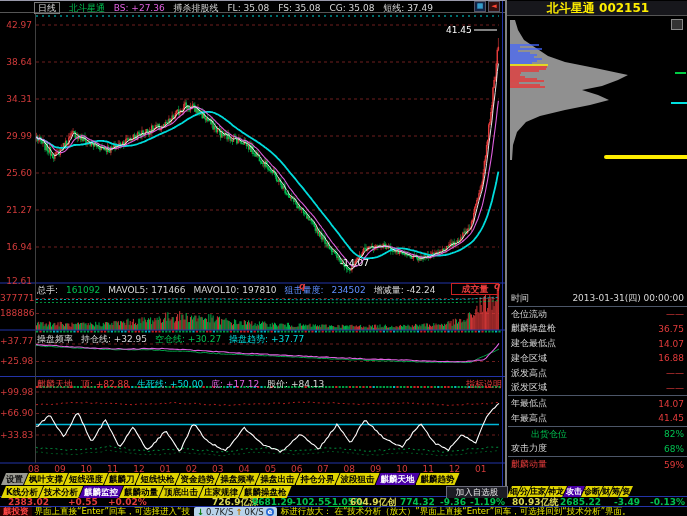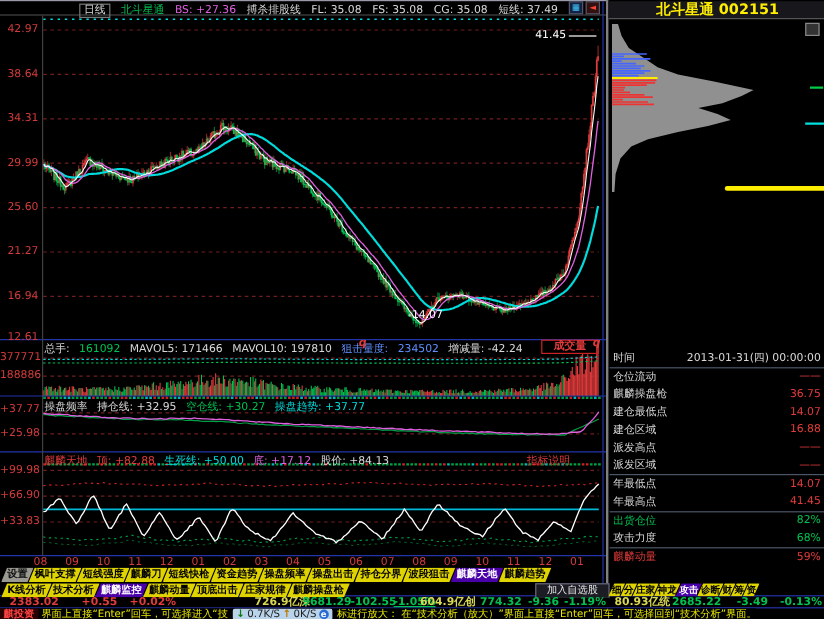--- a/index.html
+++ b/index.html
@@ -5,29 +5,29 @@
   html,body{margin:0;padding:0;background:#000;}
   #app{position:relative;width:687px;height:516px;background:#000;overflow:hidden;
        font-family:"DejaVu Sans","Liberation Sans",sans-serif;font-size:9px;color:#ccc;}
   .abs{position:absolute;}
   svg{position:absolute;}
   .wh{color:#d8d8d8}.red{color:#e23b3b}.green{color:#00c050}.cyan{color:#00dcdc}
   .mag{color:#e060e0}.blue{color:#5f8fff}
   #topline{position:absolute;left:0;top:0;width:687px;height:1px;background:#99a;}
   #kheader{left:34px;top:2px;width:460px;height:10px;white-space:nowrap;z-index:3;}
   #kheader span{margin-right:6px;}
-  .boxlbl{border:1px solid #777;padding:0 3px;color:#d8d8d8;margin-left:32px;}
+  .boxlbl{border:1px solid #777;padding:0 3px;color:#d8d8d8;}
   #hdr-icons{left:474px;top:1px;z-index:3;display:flex;gap:2px;}
   .mini-ic{width:10px;height:9px;font-size:7px;line-height:9px;text-align:center;border:1px solid #556;}
   #left-axis .axlbl{position:absolute;width:32px;text-align:right;color:#d23b3b;font-size:9px;z-index:3;}
   .pheader{position:absolute;left:37px;white-space:nowrap;z-index:3;}
   .pheader span{margin-right:5px;}
   #volbox{position:absolute;left:451px;top:283px;width:46px;height:10px;border:1px solid #c22;
           color:#e23b3b;text-align:center;line-height:10px;z-index:3;font-weight:bold;}
-  #helplink{position:absolute;left:439px;top:378px;color:#e23b3b;z-index:3;}
+  #helplink{position:absolute;left:466px;top:378px;color:#e23b3b;z-index:3;}
   .anno{position:absolute;color:#fff;z-index:3;font-size:9px;}
   .qmark{position:absolute;color:#e23b3b;font-weight:bold;font-style:italic;z-index:3;}
   #months{position:absolute;left:0;top:464px;width:505px;height:8px;z-index:3;}
   #months span{position:absolute;color:#d23b3b;font-size:9px;}
   .tabrow{position:absolute;white-space:nowrap;z-index:4;}
   .tab{display:inline-block;height:12px;line-height:12px;padding:0 5px;background:#e0d400;color:#000;
        font-weight:bold;font-size:8.5px;margin-right:-4px;
        clip-path:polygon(5px 0,100% 0,calc(100% - 5px) 100%,0 100%);cursor:default;}
   .tab.active{background:#4a00a8;color:#fff;}
   .tab.gray{background:#9a9a92;color:#111;}
@@ -36,21 +36,21 @@
             border:1px solid #6a6a7a;color:#e8e8e8;text-align:center;line-height:10px;font-size:8.5px;z-index:4;}
   #rpanel{position:absolute;left:505px;top:0;width:182px;height:497px;background:#000;border-left:2px solid #808080;z-index:2;}
   #rtitle{position:absolute;left:0;top:1px;width:182px;height:14px;background:#17171c;border-bottom:1px solid #555;
           color:#ffee00;font-weight:bold;font-size:12px;text-align:center;line-height:14px;}
   #rpanel-icon{position:absolute;right:6px;top:19px;width:10px;height:9px;border:1px solid #888;background:#333;}
   #rtable{position:absolute;left:1px;top:291px;width:179px;}
   .trow{display:flex;justify-content:space-between;align-items:center;height:14.75px;padding:0 3px;}
   .trow.sep{border-top:1px solid #4c5668;}
   #rtabs{position:absolute;left:507px;top:486px;white-space:nowrap;z-index:4;}
   .hline{position:absolute;left:0;width:687px;height:1px;background:#2334a8;z-index:3;}
-  #idxbar{position:absolute;left:0;top:498px;width:596px;height:8px;z-index:4;background:#000;}
+  #idxbar{position:absolute;left:0;top:498px;width:687px;height:8px;z-index:4;background:#000;}
   #idxbar span{position:absolute;font-weight:bold;font-size:9px;line-height:8px;}
   #botbar{position:absolute;left:0;top:507px;width:630px;height:9px;z-index:4;background:#000;
           display:flex;align-items:center;white-space:nowrap;overflow:hidden;font-size:8.5px;}
   #src-label{background:#2a0000;color:#ff4545;font-weight:bold;padding:0 3px;margin-right:3px;}
   .ticker{color:#e8e800;}
   #netpill{background:#b9d3ea;color:#222;border-radius:2px;padding:0 3px;margin:0 4px;display:inline-flex;align-items:center;gap:2px;}
   #netpill .dn{color:#0a7a0a;font-weight:bold;} #netpill .up{color:#c07800;font-weight:bold;}
   #e-icon{display:inline-block;width:8px;height:8px;border-radius:50%;background:#2a6ad4;color:#fff;
           font-weight:bold;font-size:7px;line-height:8px;text-align:center;}
   #stat-icons{display:flex;gap:2px;margin-left:4px;margin-right:2px;}
@@ -293,21 +293,21 @@
         </div>
         <div class="trow sep">
           <span class="" style="color: rgb(216, 216, 216);">年最低点</span>
           <span class="" style="color: rgb(226, 59, 59);">14.07</span>
         </div>
         <div class="trow">
           <span class="" style="color: rgb(216, 216, 216);">年最高点</span>
           <span class="" style="color: rgb(226, 59, 59);">41.45</span>
         </div>
         <div class="trow sep">
-          <span class="" style="color: rgb(0, 192, 80);">出货仓位</span>
+          <span class="" style="color: rgb(0, 192, 80); margin-left: 20px;">出货仓位</span>
           <span class="" style="color: rgb(0, 192, 80);">82%</span>
         </div>
         <div class="trow">
           <span class="" style="color: rgb(216, 216, 216);">攻击力度</span>
           <span class="" style="color: rgb(0, 192, 80);">68%</span>
         </div>
         <div class="trow sep">
           <span class="" style="color: rgb(226, 59, 59);">麒麟动量</span>
           <span class="" style="color: rgb(226, 59, 59);">59%</span>
         </div>

